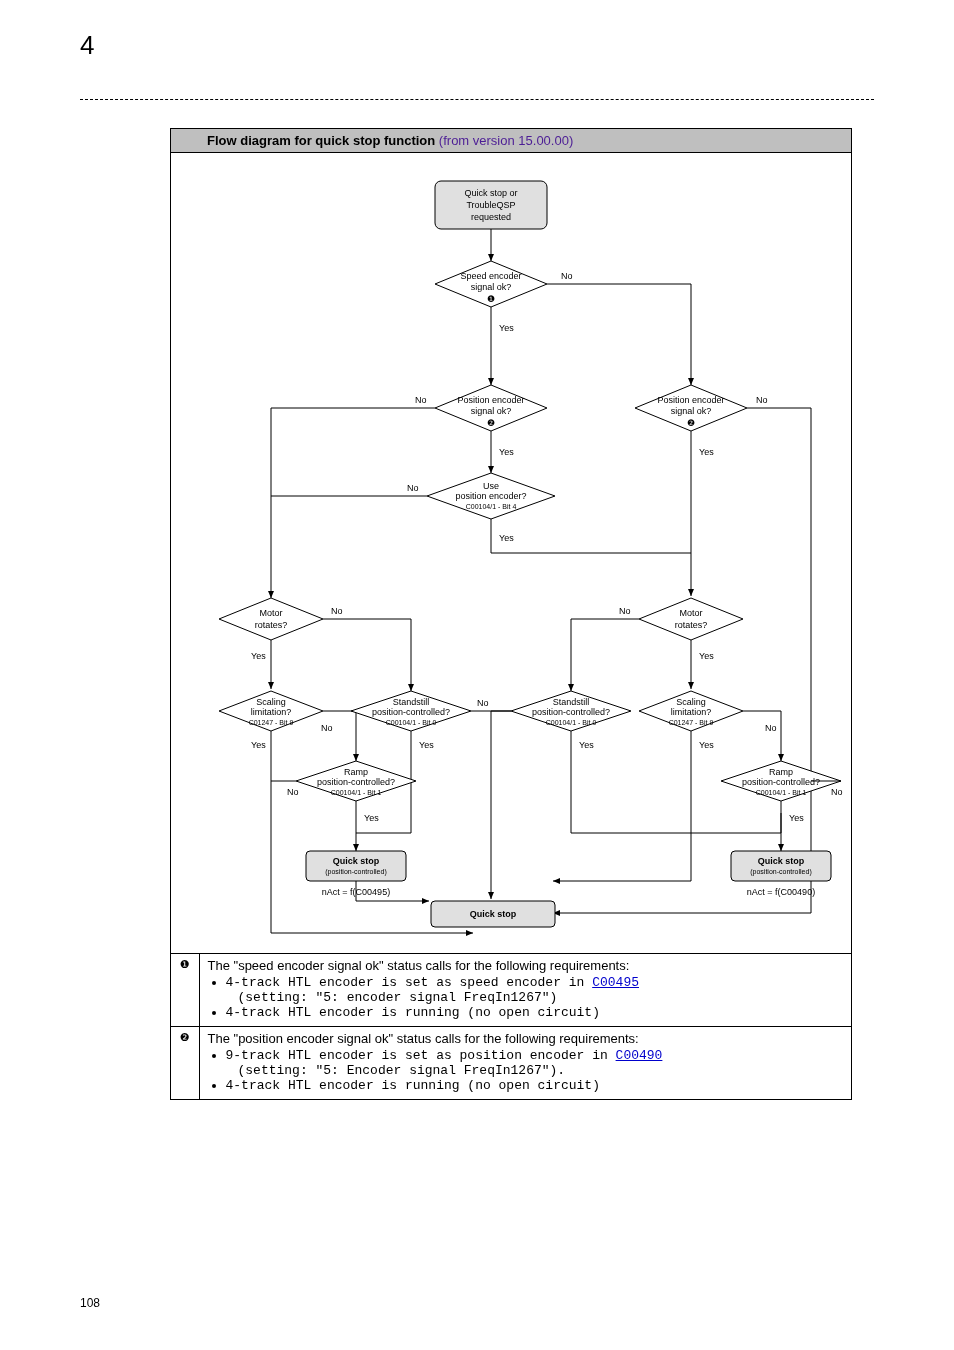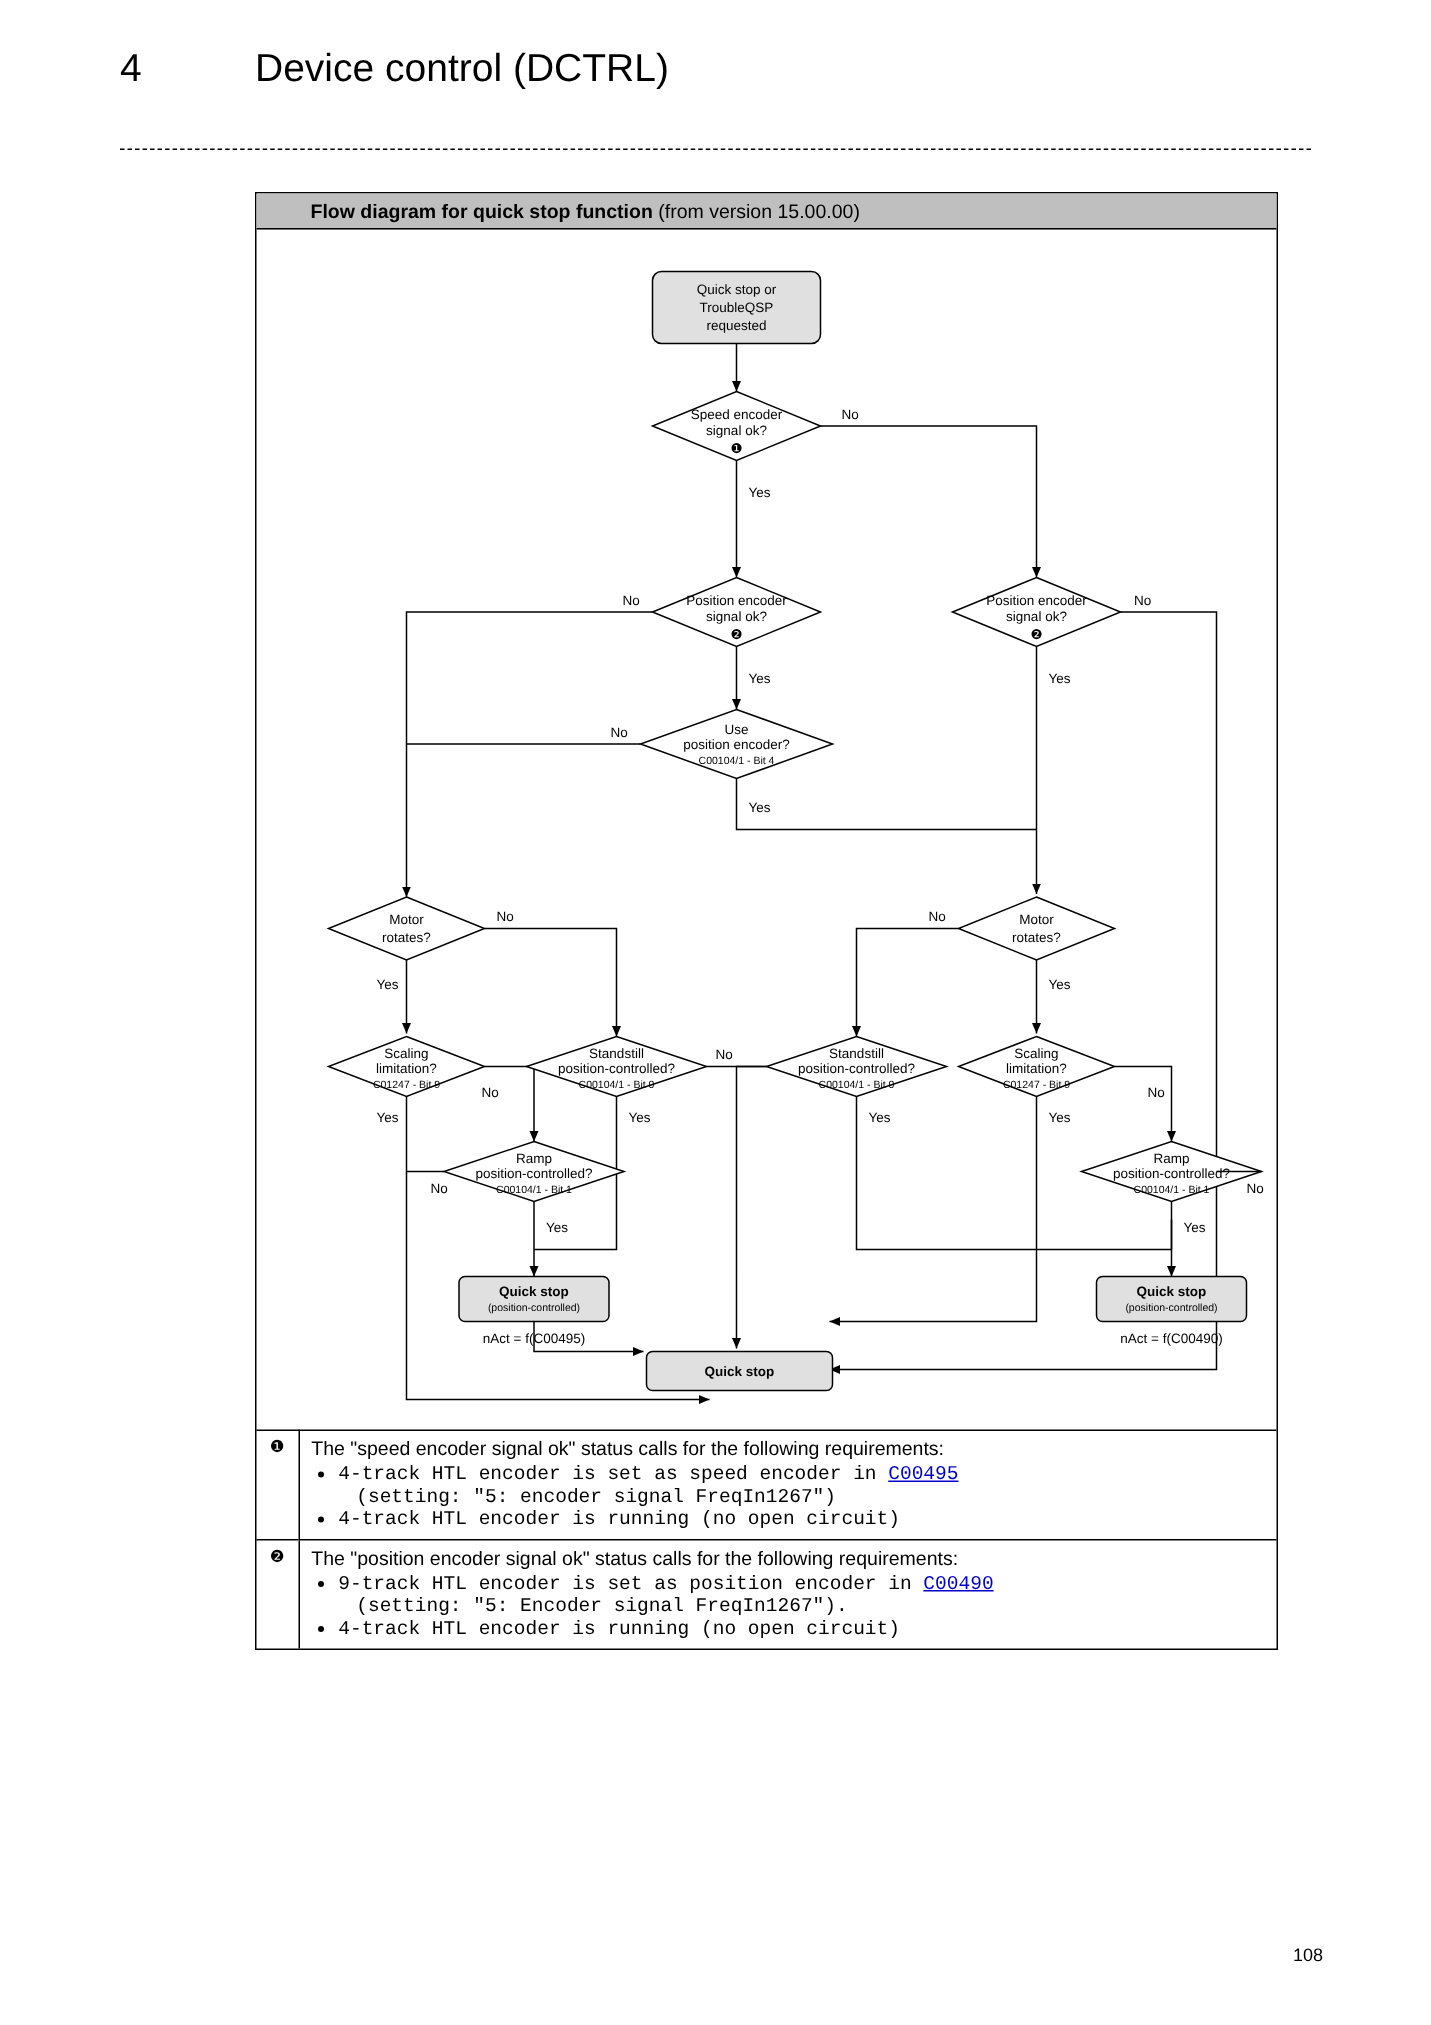--- a/index.html
+++ b/index.html
@@ -36,21 +36,21 @@
     width: 682px;
     margin-left: 90px;
   }
   .figure-titlebar {
     background: #bfbfbf;
     border-bottom: 1px solid #000;
     padding: 4px 8px;
     font-size: 13px;
   }
   .figure-titlebar .ftitle { font-weight: bold; margin-left: 28px; }
-  .figure-titlebar .fver { color: #000000; }
+  .figure-titlebar .fver { color: #4c1d95; }
   .svg-wrap { width: 680px; height: 800px; }
   .notes-table {
     width: 100%;
     border-collapse: collapse;
     font-size: 13px;
   }
   .notes-table td {
     border-top: 1px solid #000;
     padding: 4px 8px;
     vertical-align: top;
@@ -59,39 +59,38 @@
   .notes-table ul { margin: 2px 0 2px 18px; padding: 0; font-family: Liberation Mono, monospace; }
   .notes-table li { margin: 0; }
   .notes-table .indent { margin-left: 12px; display: block; }
   .link { color: #0000cc; text-decoration: underline; }
   .footer {
     position: absolute;
     bottom: 40px;
     left: 80px;
     right: 72px;
     display: flex;
-    justify-content: flex-end;
+    justify-content: flex-start;
     font-size: 12px;
   }
   svg text { font-family: Arial, Helvetica, sans-serif; }
   .proc-box { fill: #e0e0e0; stroke: #000; stroke-width: 1; }
   .deci { fill: #fff; stroke: #000; stroke-width: 1; }
   .dtext { font-size: 9px; text-anchor: middle; }
   .dsub { font-size: 7px; text-anchor: middle; }
   .lbl { font-size: 9px; }
   .arrow { stroke: #000; stroke-width: 1; fill: none; marker-end: url(#ah); }
   .line { stroke: #000; stroke-width: 1; fill: none; }
 </style>
 </head>
 <body>
 
 <div class="page">
   <div class="hdr-row1">
     <div class="hdr-num">4</div>
-    <div class="hdr-title">Device control (DCTRL)</div>
   </div>
   <hr class="dashline">
 
   <div class="figure-frame">
     <div class="figure-titlebar">
       <span class="ftitle">Flow diagram for quick stop function</span>
       <span class="fver">(from version 15.00.00)</span>
     </div>
     <div class="svg-wrap">
       <svg viewBox="0 0 680 800" width="680" height="800">

